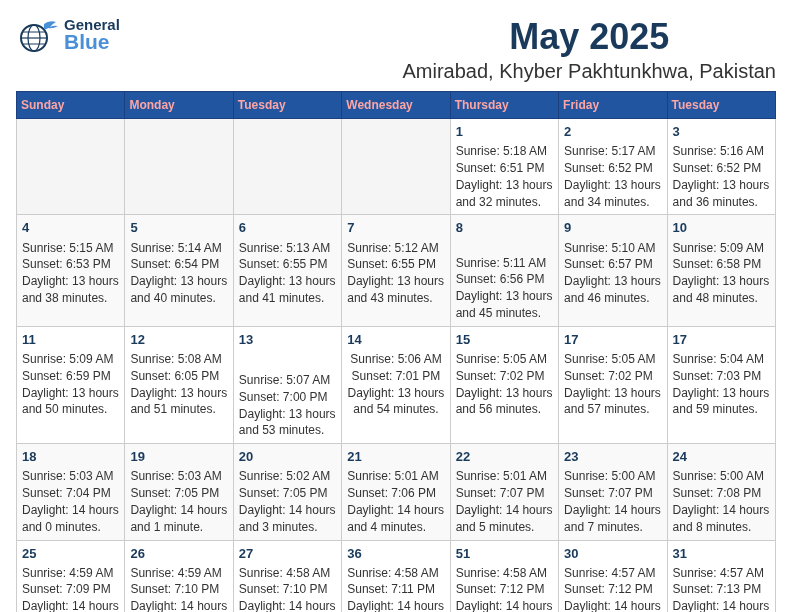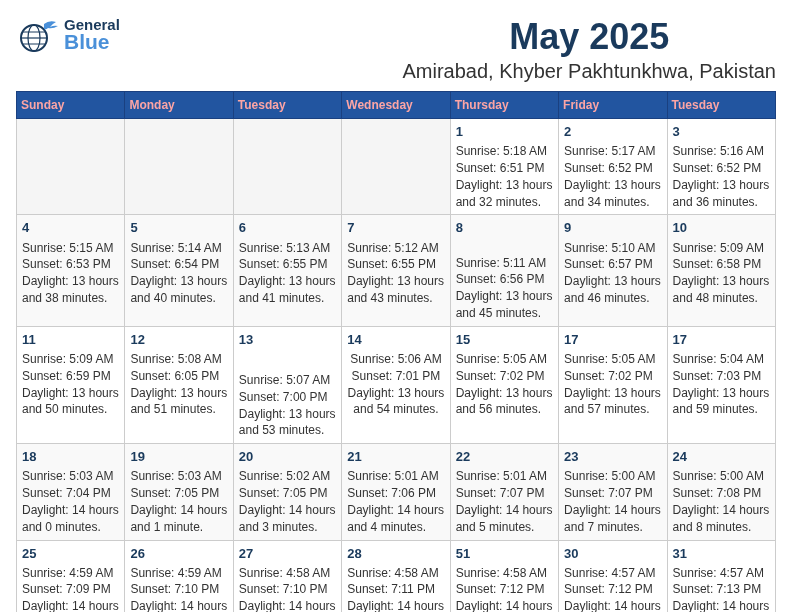--- a/index.html
+++ b/index.html
@@ -315,21 +315,21 @@
 and 10 minutes.</div>
         </td>
         <td>
           <span class="day-num">27</span>
           <div class="cell-info" style="white-space: pre-line;">Sunrise: 4:58 AM
 Sunset: 7:10 PM
 Daylight: 14 hours
 and 11 minutes.</div>
         </td>
         <td>
-          <span class="day-num">28</span>
+          <span class="day-num">36</span>
           <div class="cell-info" style="white-space: pre-line;">Sunrise: 4:58 AM
 Sunset: 7:11 PM
 Daylight: 14 hours
 and 12 minutes.</div>
         </td>
         <td>
           <span class="day-num">51</span>
           <div class="cell-info" style="white-space: pre-line;">Sunrise: 4:58 AM
 Sunset: 7:12 PM
 Daylight: 14 hours

